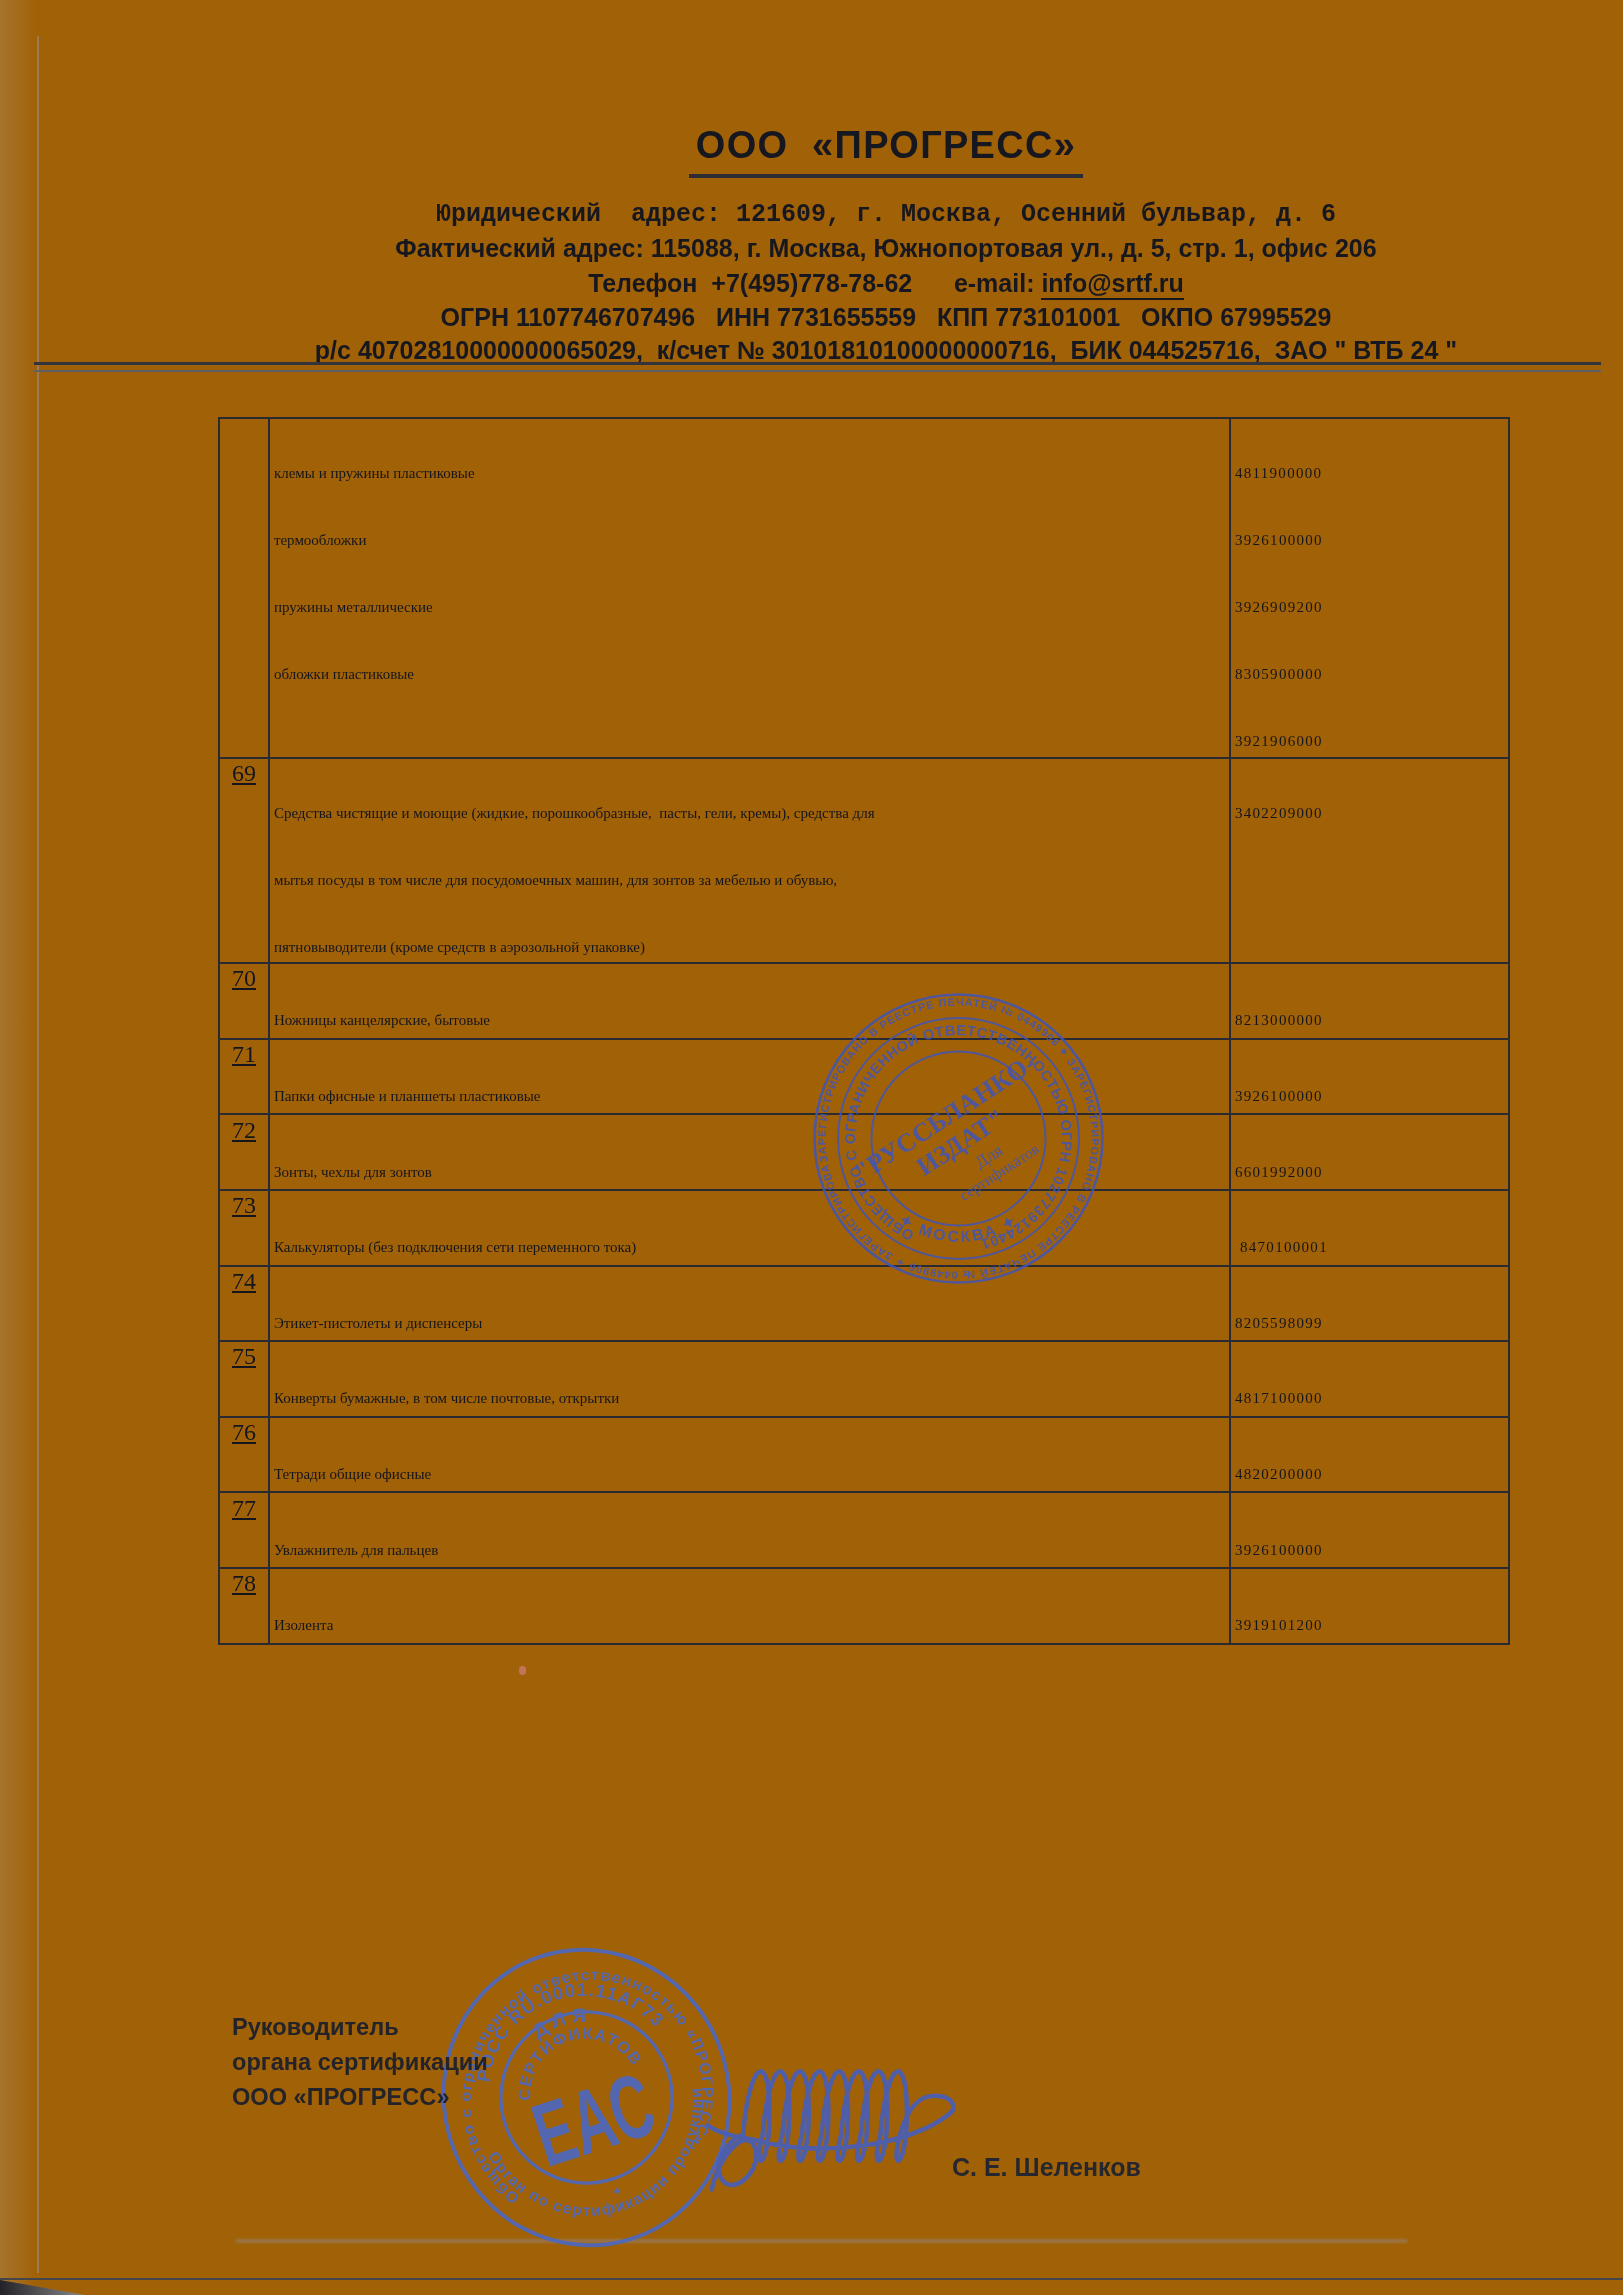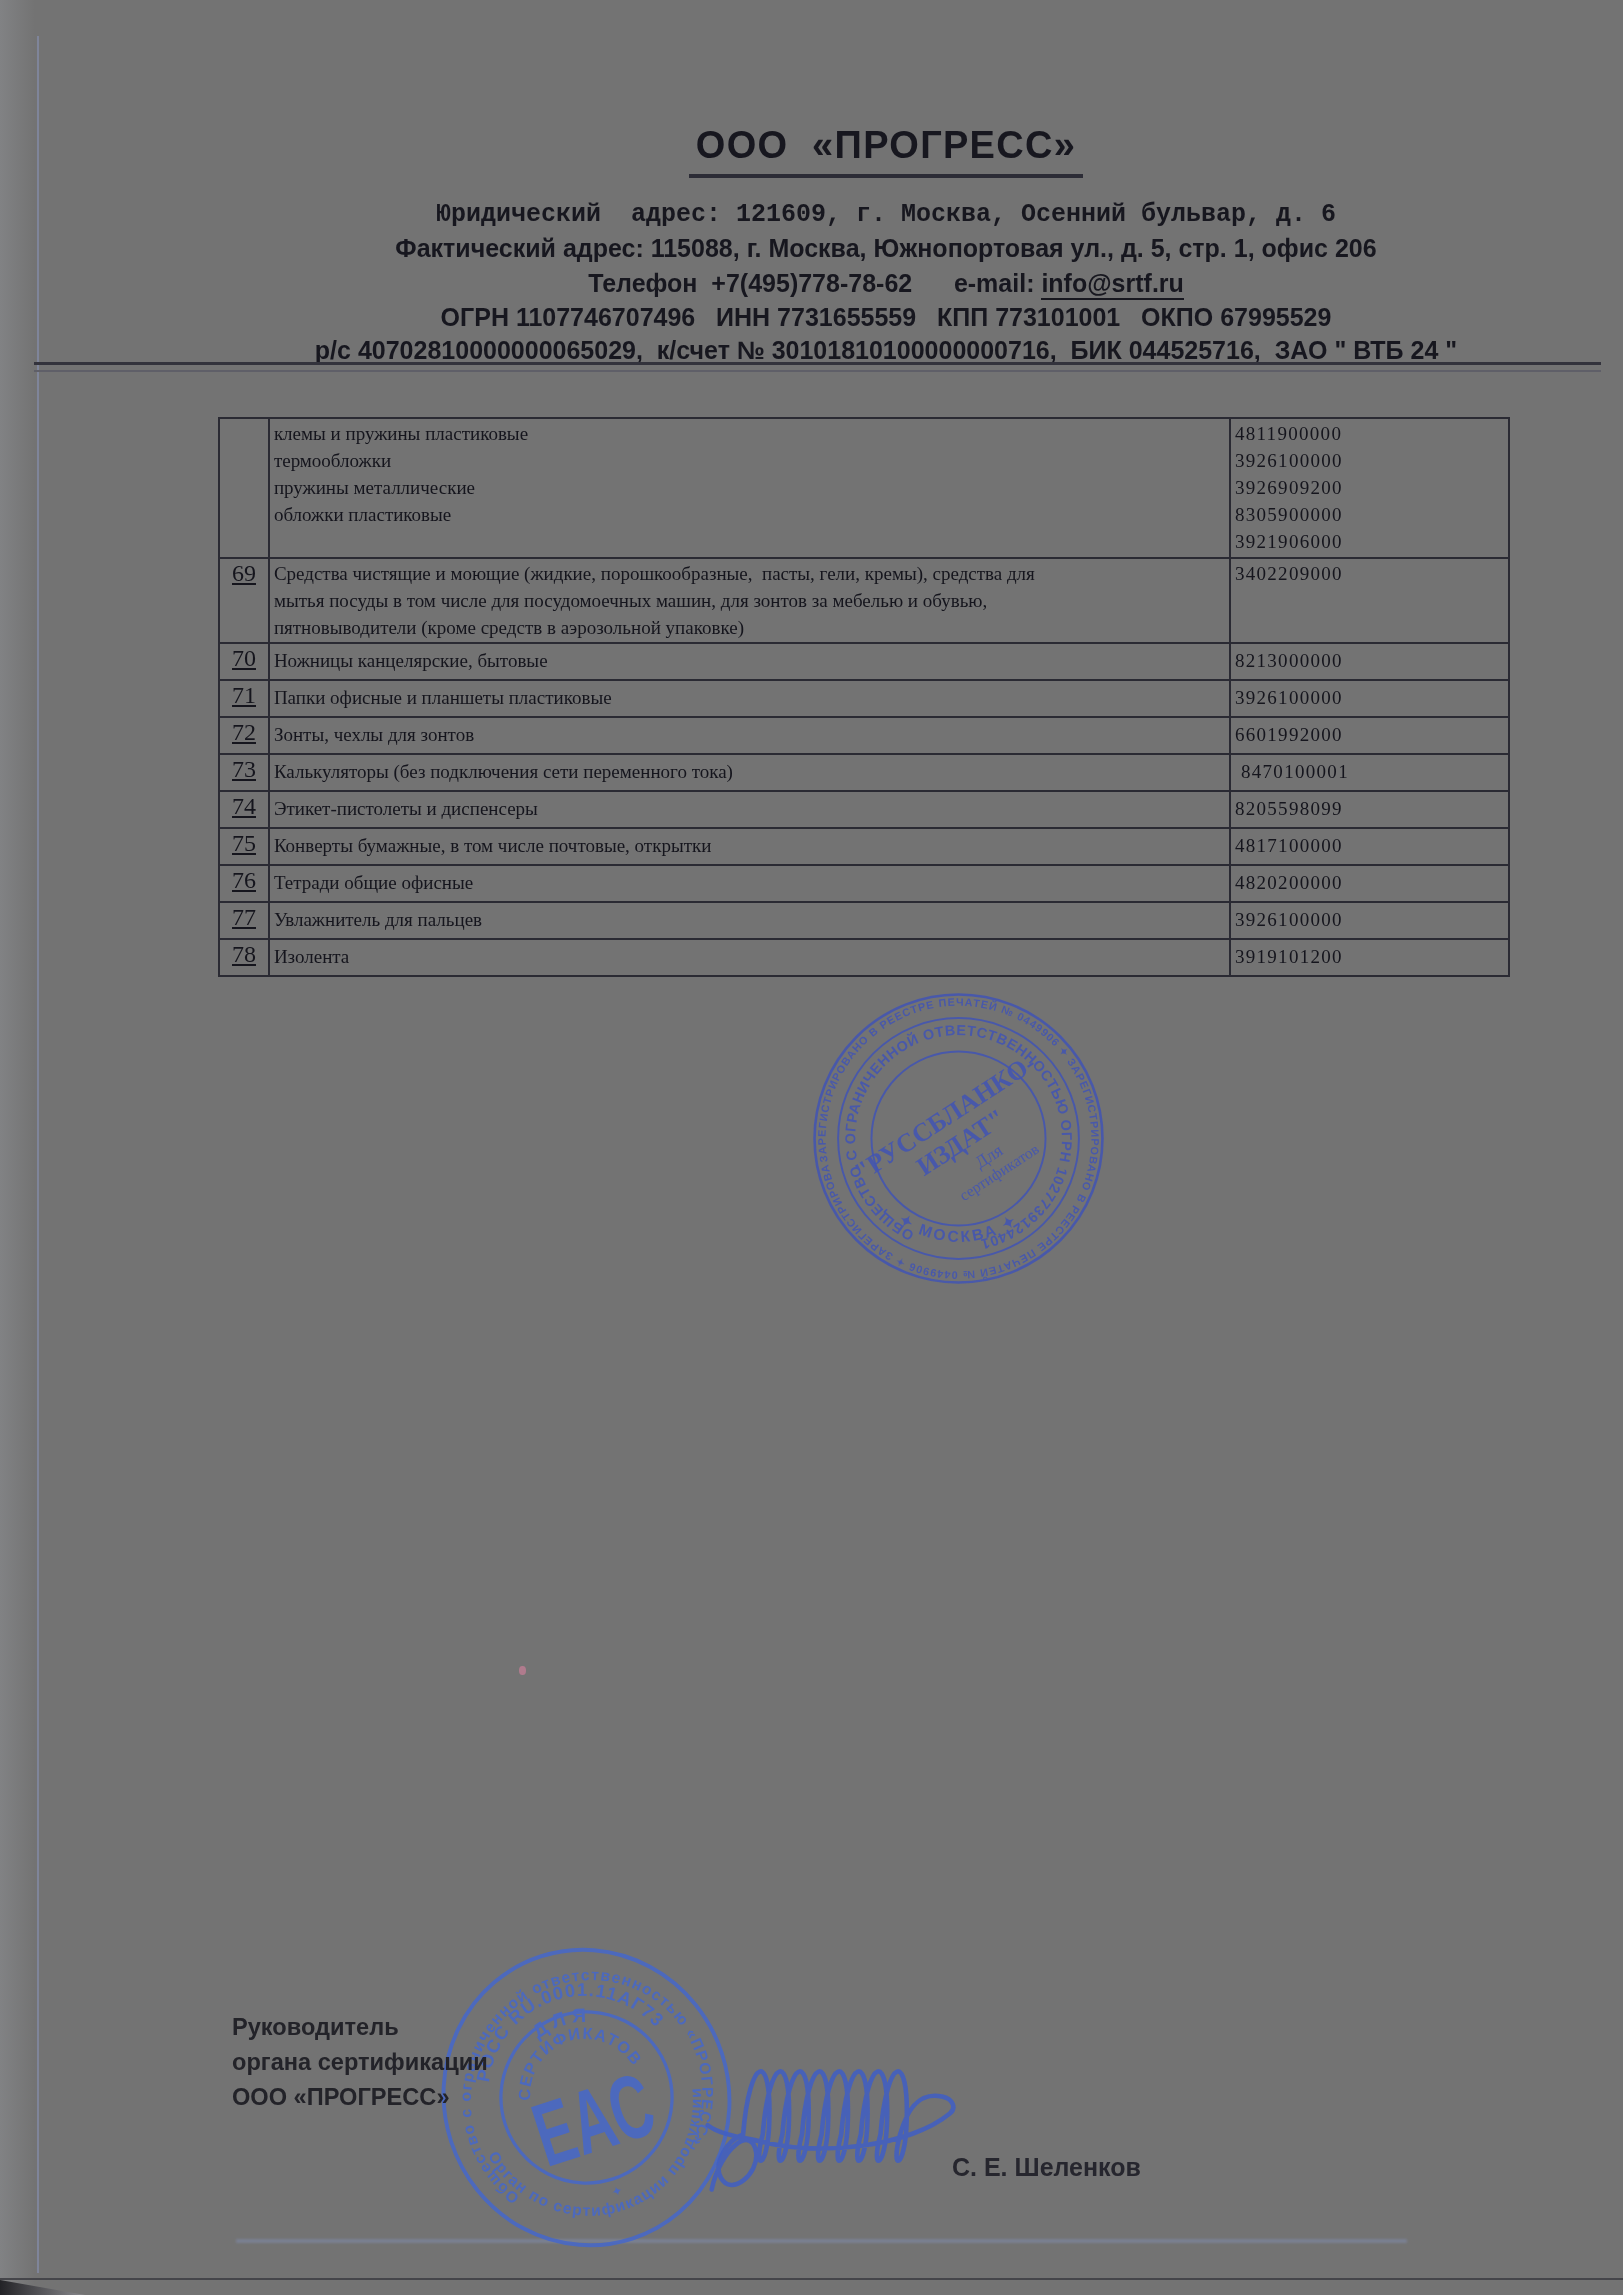--- a/index.html
+++ b/index.html
@@ -1,16 +1,16 @@
 <!DOCTYPE html>
 <html style="font-size:10.5px"><head>
 <meta charset="utf-8">
 <style>
   html,body{margin:0;padding:0;background:#e8e8e8;}
-  #page{position:relative;width:1623px;height:2295px;background:#737373;overflow:hidden;
+  #page{position:relative;width:1623px;height:2295px;background:#a16207;overflow:hidden;
         font-family:"Liberation Sans",sans-serif;color:#17171f;}
   [data-name]{box-sizing:border-box;}
 
   
   .left-shade{position:absolute;left:0;top:0;width:35px;height:2295px;
     background:linear-gradient(90deg,rgba(185,190,200,.20),rgba(185,190,200,0));}
   .left-vline{position:absolute;left:37px;top:36px;width:2px;height:2237px;background:rgba(148,163,218,.38);}
   .blue-streak{position:absolute;left:236px;top:2239px;width:1171px;height:3.9px;
     background:rgba(138,160,215,.30);filter:blur(1.3px);}
   .bottom-line{position:absolute;left:0;top:2278px;width:1623px;height:2px;background:#45454a;}
@@ -31,21 +31,21 @@
   .rule1{position:absolute;left:34px;top:362px;width:1567px;height:3.3px;background:#33333c;}
   .rule2{position:absolute;left:34px;top:370px;width:1567px;height:2px;background:#5f5f68;}
 
   
   table.codes{position:absolute;left:218px;top:417px;width:1290px;border-collapse:collapse;
     table-layout:fixed;font-family:"Liberation Serif",serif;color:#15151d;}
   table.codes td{border:2px solid #2a2a33;vertical-align:top;padding:1.3px 3.9px;}
   td.c-num{width:50px;text-align:center;font-size:24px;padding-top:2.6px;text-decoration:underline;}
   td.c-desc{width:961px;padding-left:6.5px;}
   td.c-code{width:279px;letter-spacing:1.3px;}
-  .tline{white-space:pre;font-size:19px;line-height:27px;}
+  .tline{white-space:pre;font-size:15px;line-height:27px;margin-top:40px;}
   tr.r-tall{height:139px;} tr.r-69{height:83px;} tr.r-std{height:37px;}
   tr.r-std .tline{line-height:31px;}
 
   
   .signoff{position:absolute;left:232px;width:458px;font-size:23.6px;font-weight:700;
     color:#232329;white-space:pre;}
   .signoff.s1{top:2014px;} .signoff.s2{top:2049px;} .signoff.s3{top:2084px;}
   .signer{position:absolute;left:952px;top:2153px;font-size:25px;font-weight:600;
     color:#26262e;white-space:pre;}
 

